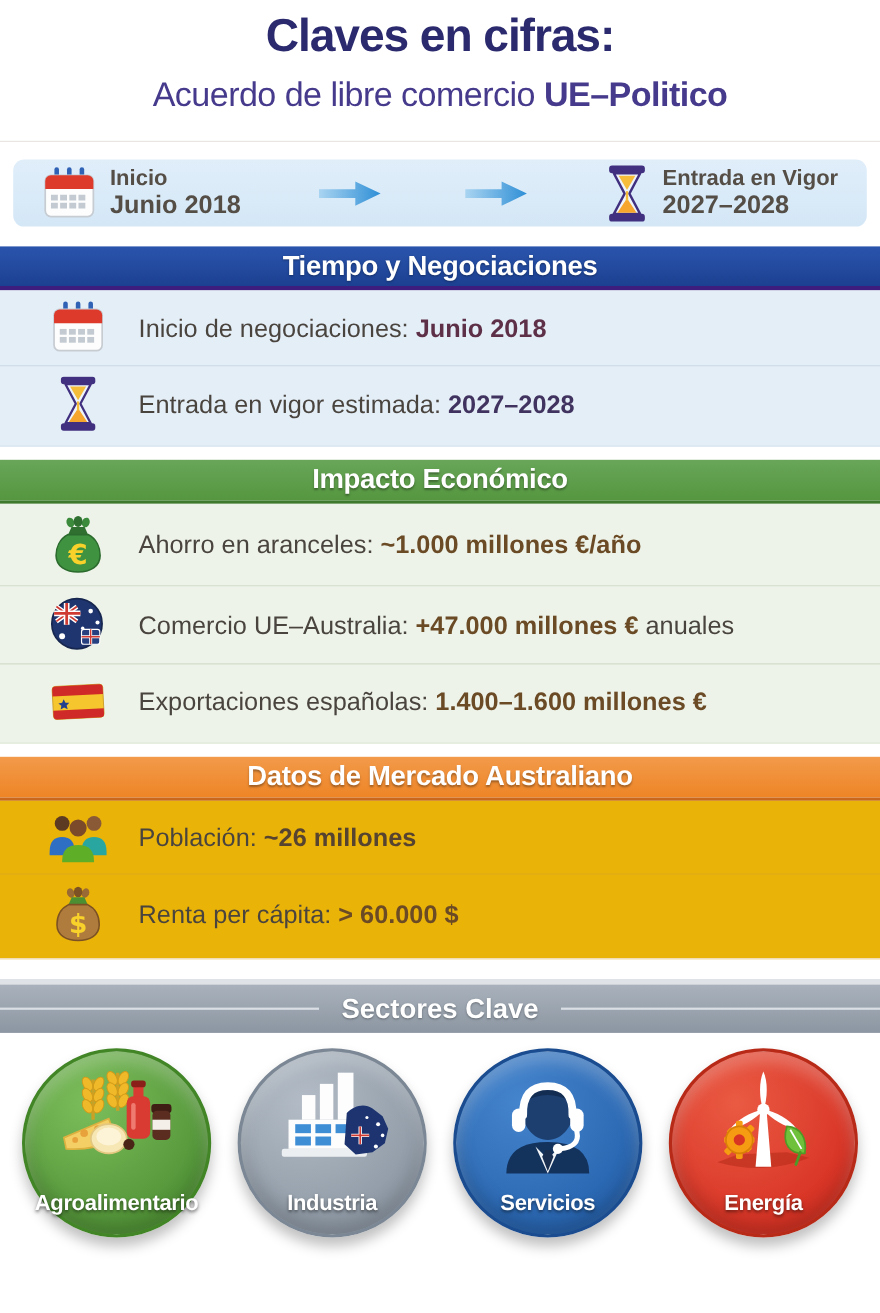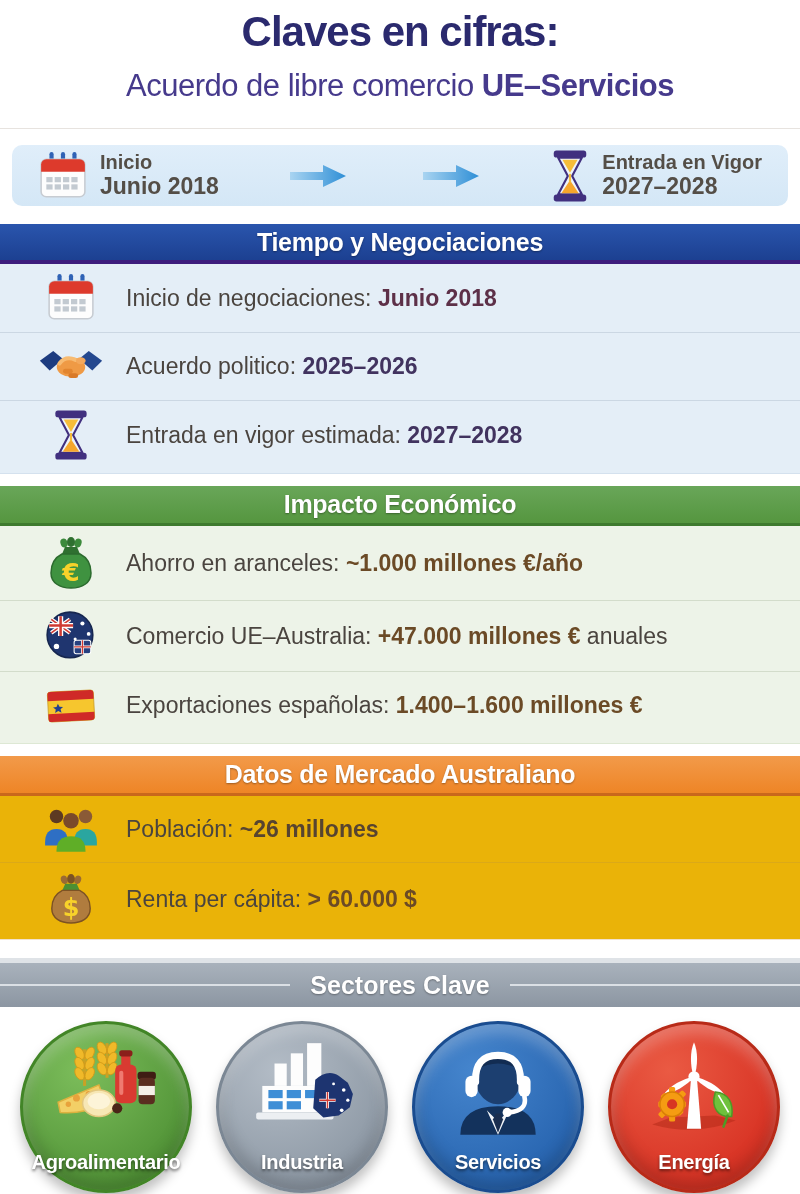--- a/index.html
+++ b/index.html
@@ -95,21 +95,21 @@
   .circle-label {
     position:relative; z-index:2; color:#fff; font-weight:bold; font-size:20px;
     text-shadow:0 2px 3px rgba(0,0,0,.5); letter-spacing:-0.3px;
   }
 </style>
 </head>
 <body>
 
 <div class="title-block">
   <div class="title">Claves en cifras:</div>
-  <div class="subtitle"><span>Acuerdo de libre comercio </span><span class="b">UE–Servicios</span></div>
+  <div class="subtitle"><span>Acuerdo de libre comercio </span><span class="b">UE–Politico</span></div>
 </div>
 <div class="title-divider"></div>
 
 <div class="timeline">
 
   <div class="tl-item">
     <svg width="50" height="50" viewBox="0 0 48 48">
       <rect x="11" y="1" width="4" height="10" rx="2" fill="#2f62b5"></rect>
       <rect x="22" y="1" width="4" height="10" rx="2" fill="#2f62b5"></rect>
       <rect x="33" y="1" width="4" height="10" rx="2" fill="#2f62b5"></rect>
@@ -188,34 +188,20 @@
           <rect x="8" y="32" width="6" height="5"></rect>
             <rect x="16" y="32" width="6" height="5"></rect>
             <rect x="24" y="32" width="6" height="5"></rect>
             <rect x="32" y="32" width="6" height="5"></rect>
         </g>
       </svg>
     </span>
     <div class="row-text"><span class="lbl">Inicio de negociaciones: </span><span class="val v-plum">Junio 2018</span></div>
   </div>
 
-  <div class="row">
-    <span class="row-icon">
-      <svg width="64" height="42" viewBox="0 0 72 44">
-        <polygon points="1,15 16,4 27,13 12,26" fill="#1d3c80"></polygon>
-        <polygon points="71,15 56,4 45,13 60,26" fill="#24488f"></polygon>
-        <ellipse cx="36" cy="22" rx="16" ry="11" fill="#ef9a45"></ellipse>
-        <path d="M23 18q7-9 18-4" stroke="#f7bb72" stroke-width="4.5" fill="none" stroke-linecap="round"></path>
-        <rect x="27" y="24" width="11" height="5.5" rx="2.7" fill="#e2852f"></rect>
-        <rect x="33" y="29" width="11" height="5.5" rx="2.7" fill="#d97a28"></rect>
-        <ellipse cx="47" cy="15" rx="5.5" ry="4" fill="#f3a85c"></ellipse>
-      </svg>
-    </span>
-    <div class="row-text"><span class="lbl">Acuerdo politico: </span><span class="val v-purple">2025–2026</span></div>
-  </div>
 
   <div class="row">
     <span class="row-icon">
       <svg width="38" height="50" viewBox="0 0 36 48">
         <rect x="3" y="0.5" width="30" height="6.5" rx="2.5" fill="#41307f"></rect>
         <rect x="3" y="41" width="30" height="6.5" rx="2.5" fill="#41307f"></rect>
         <path d="M7 7h22l-9 17 9 17H7l9-17z" fill="#eef4fb" stroke="#41307f" stroke-width="2" stroke-linejoin="round"></path>
         <path d="M11 9h14l-7 12z" fill="#f6bd3a"></path>
         <path d="M18 28l8 12H10z" fill="#f6a62c"></path>
         <rect x="17" y="22" width="2" height="8" fill="#f6bd3a"></rect>

